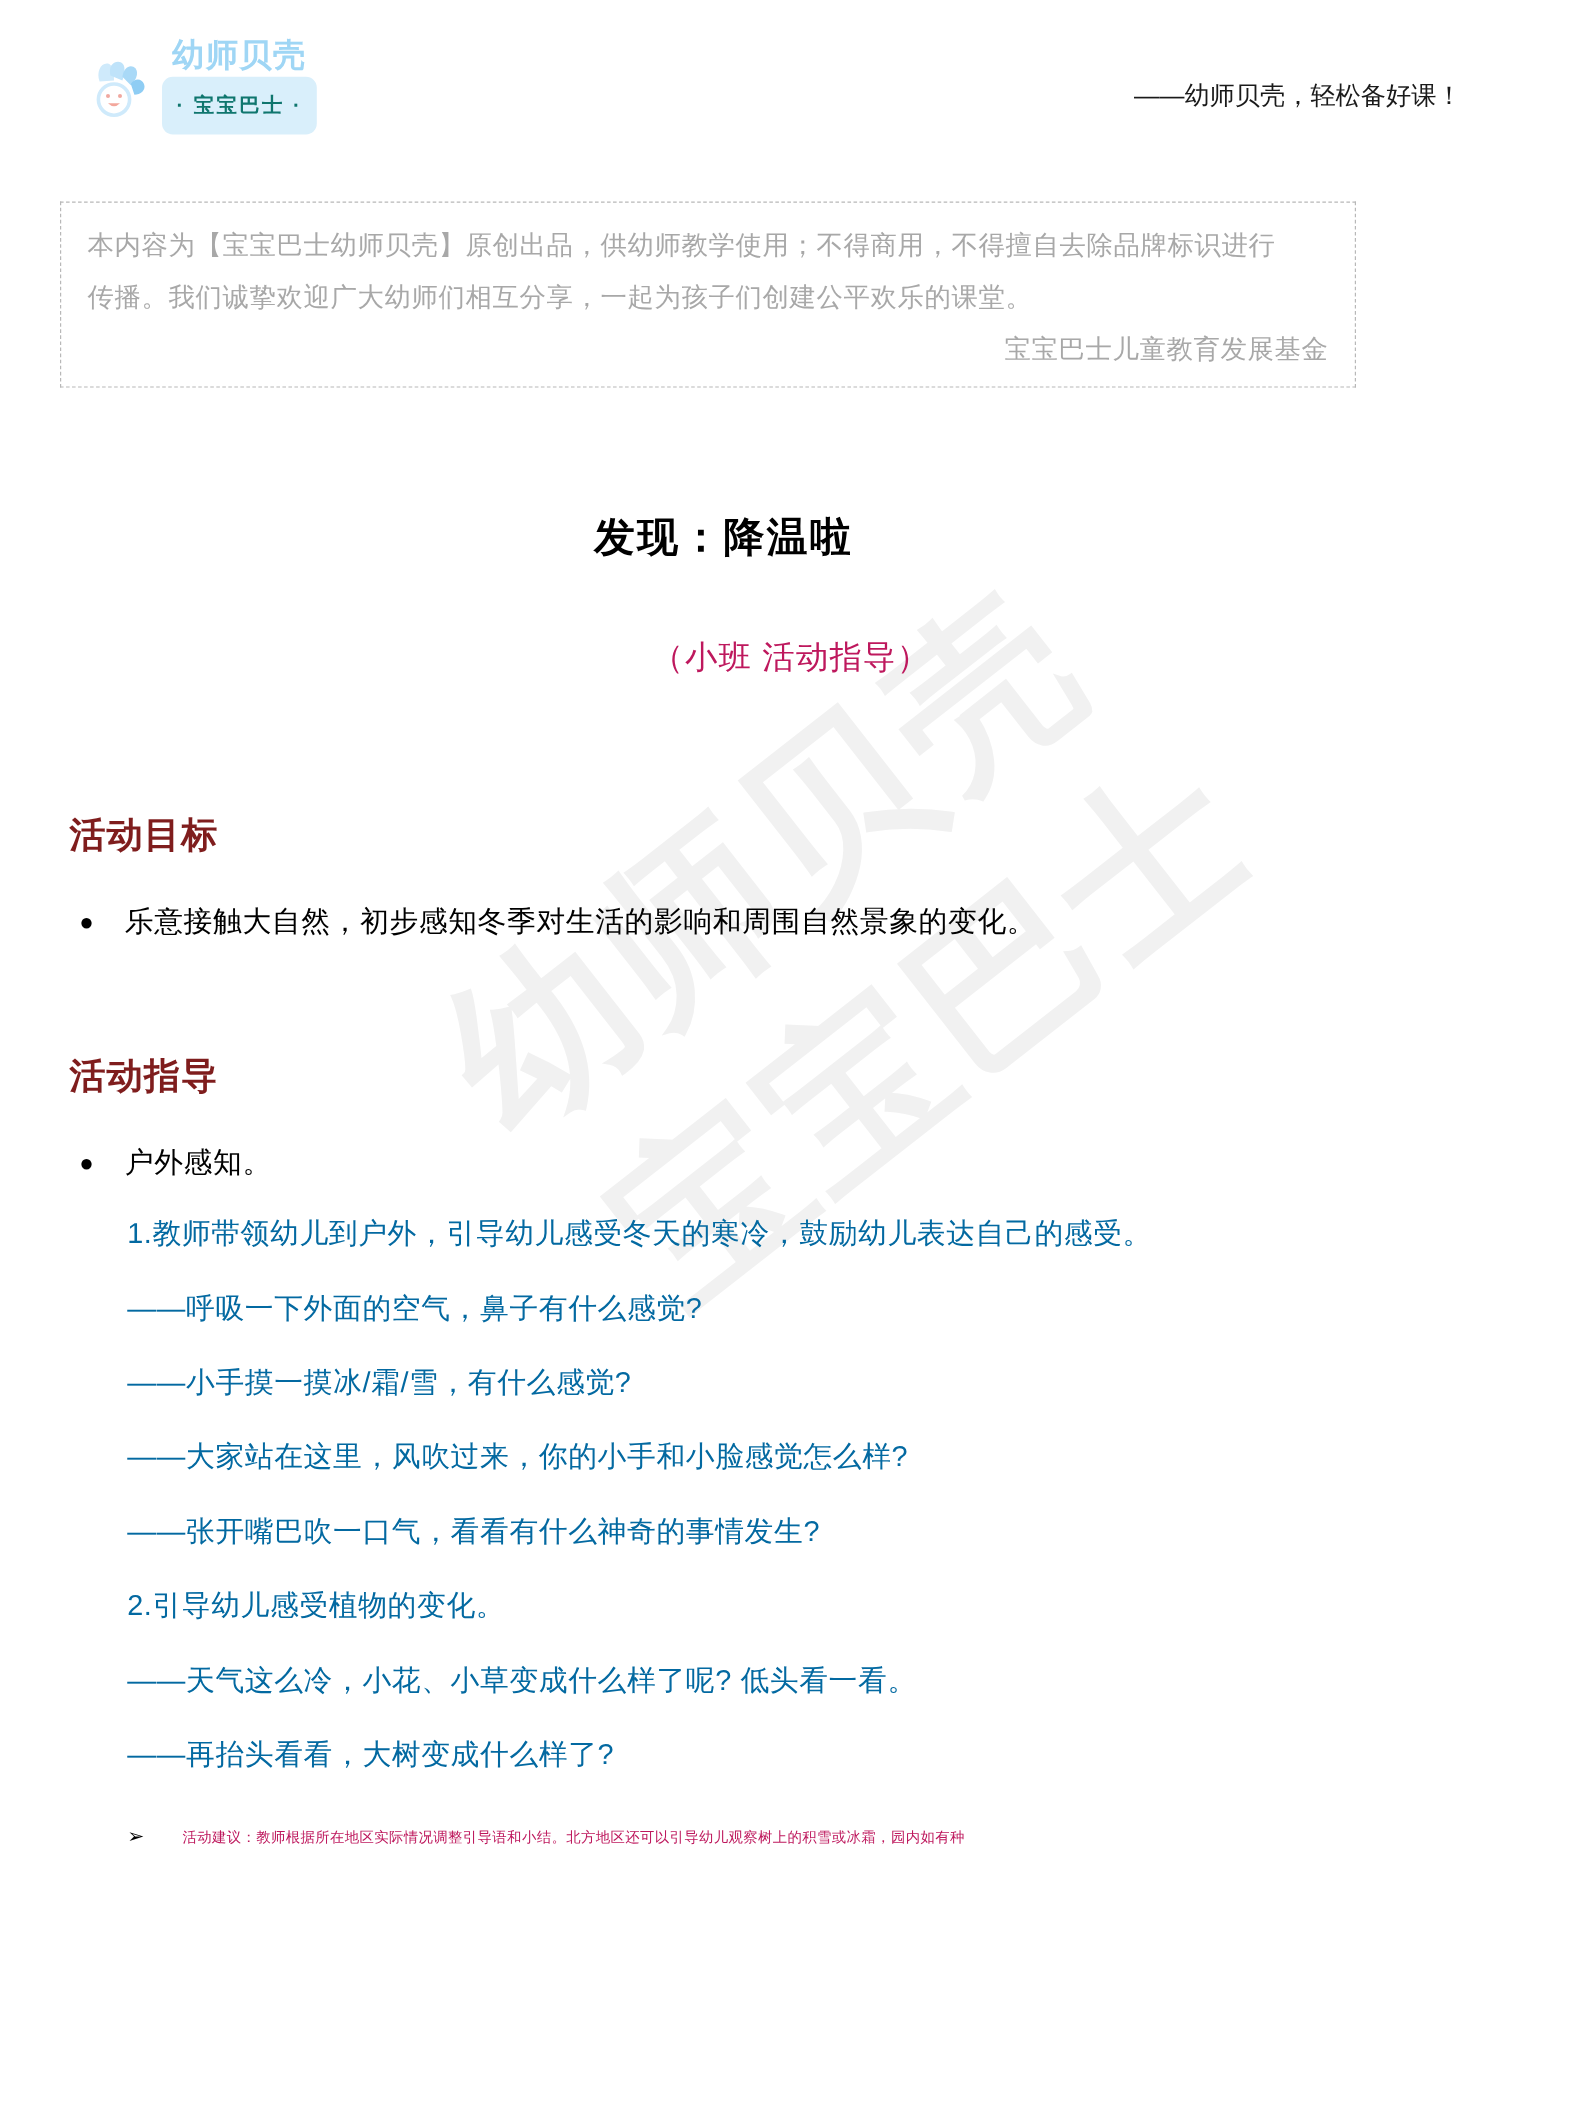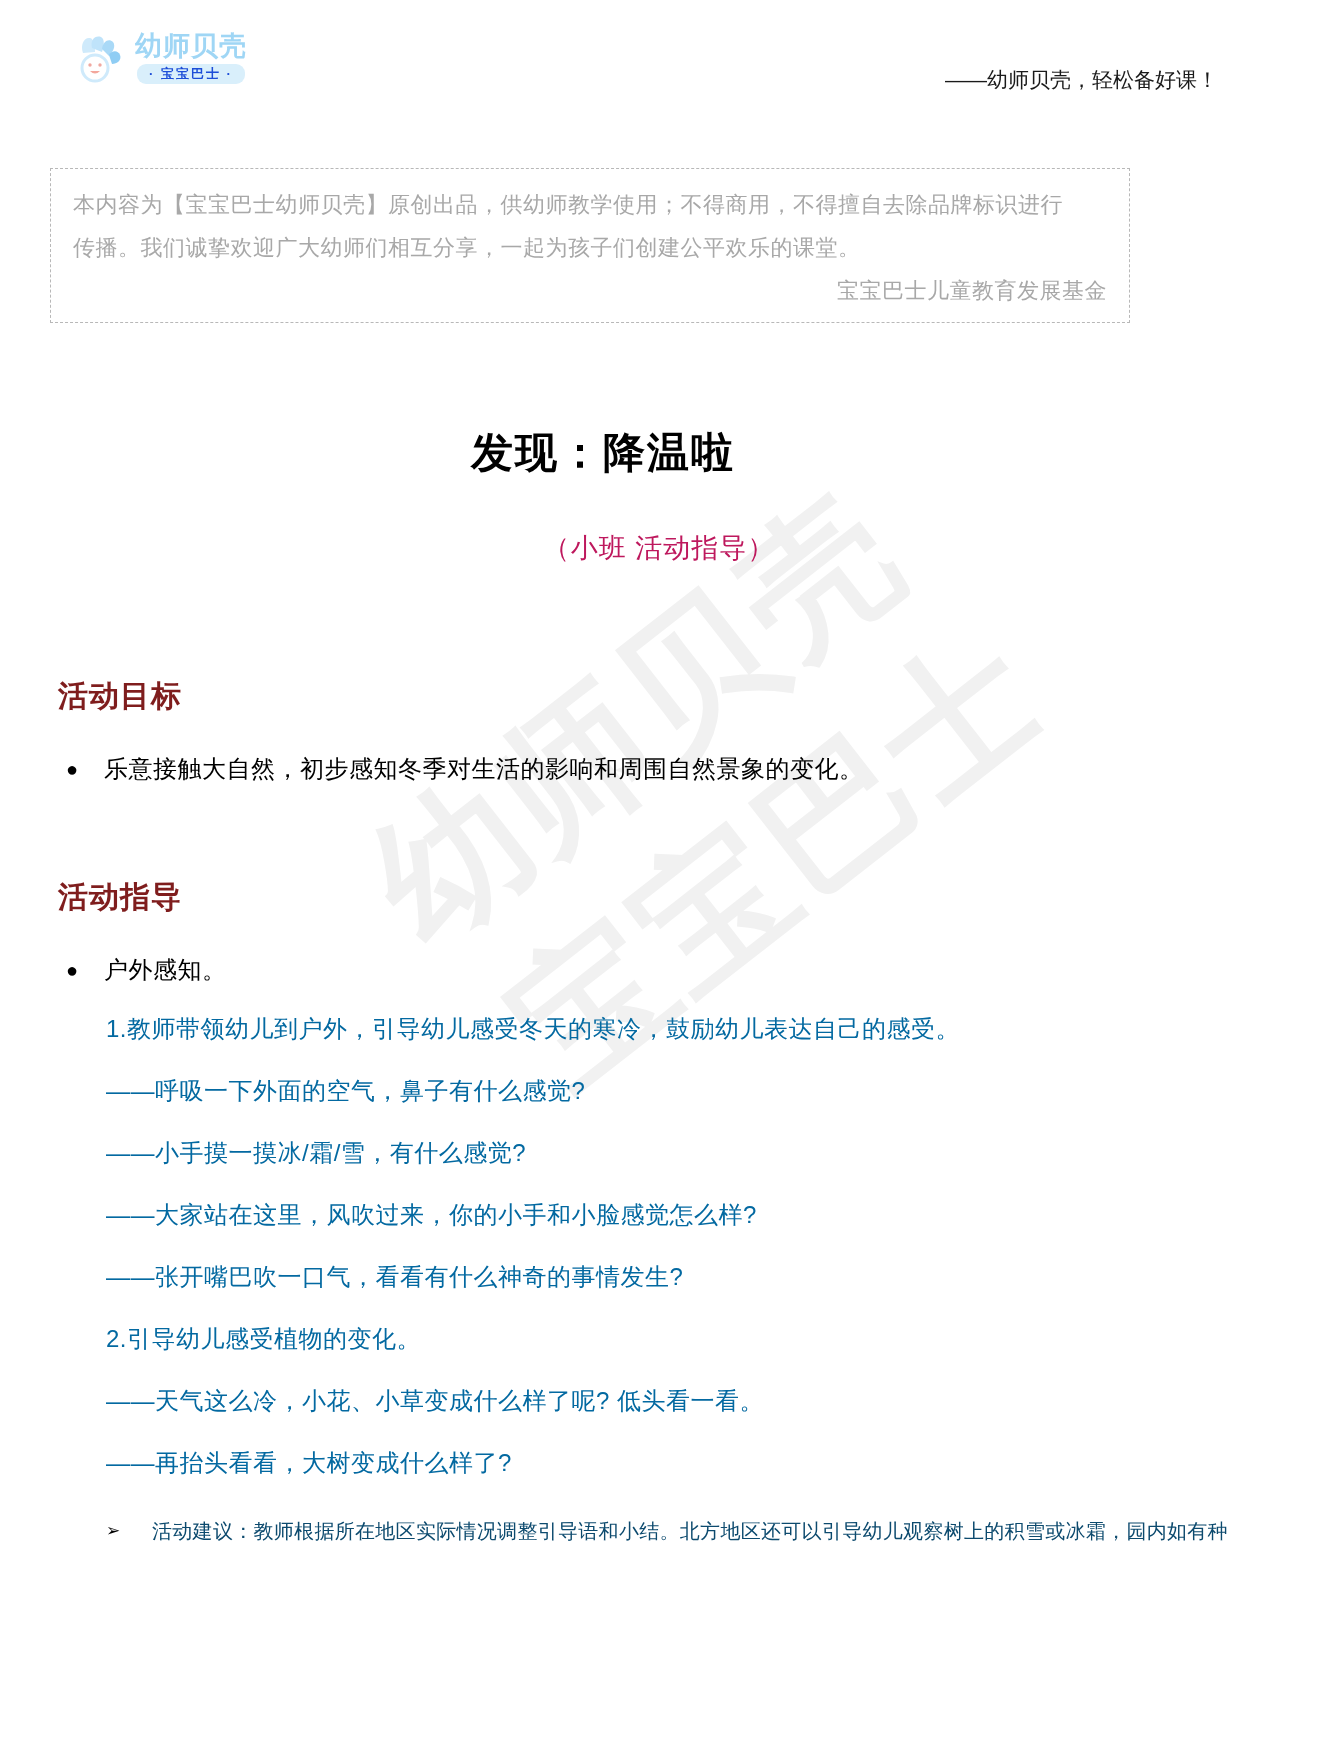--- a/index.html
+++ b/index.html
@@ -80,25 +80,25 @@
   }
   .logo-name {
     font-size: 27px;
     font-weight: bold;
     color: #9fd6f5;
     letter-spacing: 1px;
     line-height: 1;
   }
   .logo-sub {
     background: #d9effb;
-    color: #1d4ed8;
-    font-size: 13px;
+    color: #0f766e;
+    font-size: 17px;
     font-weight: bold;
     border-radius: 9px;
-    padding: 2px 12px;
+    padding: 14px 12px;
     letter-spacing: 2px;
     line-height: 1.2;
     white-space: nowrap;
   }
   .tagline {
     position: absolute;
     right: 100px;
     top: 66px;
     font-size: 21px;
     color: #1a1a1a;
@@ -127,21 +127,21 @@
     text-align: right;
   }
 
   
   .title {
     position: absolute;
     left: 0;
     top: 425px;
     width: 1206px;
     text-align: center;
-    font-size: 42px;
+    font-size: 34px;
     font-weight: bold;
     color: #000000;
     letter-spacing: 2px;
     z-index: 2;
   }
   .subtitle {
     position: absolute;
     left: 0;
     top: 530px;
     width: 1318px;
@@ -204,23 +204,23 @@
     align-items: flex-start;
     margin: 22px 0 0 48px;
   }
   .note-arrow {
     flex: 0 0 46px;
     font-size: 17px;
     line-height: 30px;
     color: #000000;
   }
   .note-text {
-    font-size: 20px;
+    font-size: 12px;
     line-height: 30px;
-    color: #0c4a6e;
+    color: #be185d;
     letter-spacing: 0.3px;
   }
 </style>
 </head>
 <body>
 
 <div class="page">
 
   <div class="watermark">
     <div class="wm-text wm-a">幼师贝壳</div>

